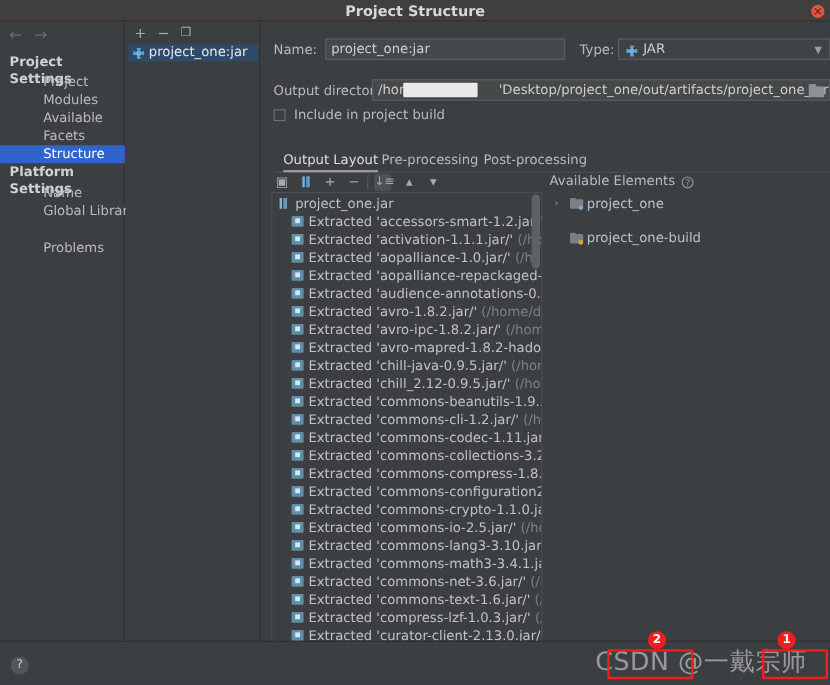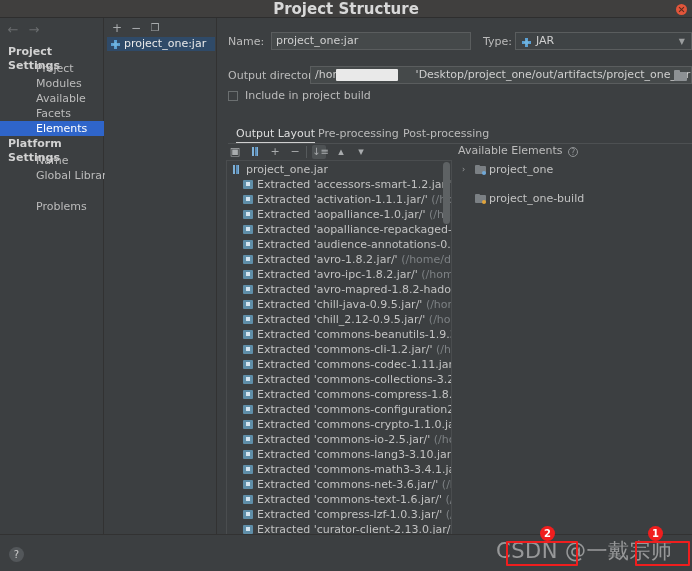--- a/index.html
+++ b/index.html
@@ -16,21 +16,21 @@
   #app { position: relative; width: 692px; height: 571px; background: #3c3f41; }
 
   
   .titlebar {
     position: absolute; left: 0; top: 0; width: 692px; height: 18px;
     background: #403f3e;
     border-bottom: 1px solid #2e2e2e;
   }
   .titlebar .title {
     position: absolute; left: 0; top: 0; width: 692px; line-height: 18px;
-    text-align: center; font-size: 15px; font-weight: bold; color: #d8d8d8;
+    text-align: center; font-size: 12px; font-weight: bold; color: #d8d8d8;
   }
   .close-btn {
     position: absolute; right: 5px; top: 4px; width: 11px; height: 11px;
     border-radius: 50%; background: #e2553a; cursor: pointer;
   }
   .close-btn::before, .close-btn::after {
     content: ""; position: absolute; left: 2px; top: 5px; width: 7px; height: 1px;
     background: #5c2a1e;
   }
   .close-btn::before { transform: rotate(45deg); }
@@ -292,21 +292,21 @@
     <div class="navbtns">
       <div class="arrow back">←</div>
       <div class="arrow fwd">→</div>
     </div>
 
     <div class="side-head" style="top:27px;">Project Settings</div>
     <div class="side-item" style="top:43px;">Project</div>
     <div class="side-item" style="top:58px;">Modules</div>
     <div class="side-item" style="top:73px;">Available</div>
     <div class="side-item" style="top:88px;">Facets</div>
-    <div class="side-item selected" style="top:103px;">Elements</div>
+    <div class="side-item selected" style="top:103px;">Structure</div>
 
     <div class="side-head" style="top:119px;">Platform Settings</div>
     <div class="side-item" style="top:135px;">Name</div>
     <div class="side-item" style="top:150px;">Global Libraries</div>
 
     <div class="side-item" style="top:181px;">Problems</div>
   </div>
 
   <div class="artcol">
     <div class="art-toolbar">

